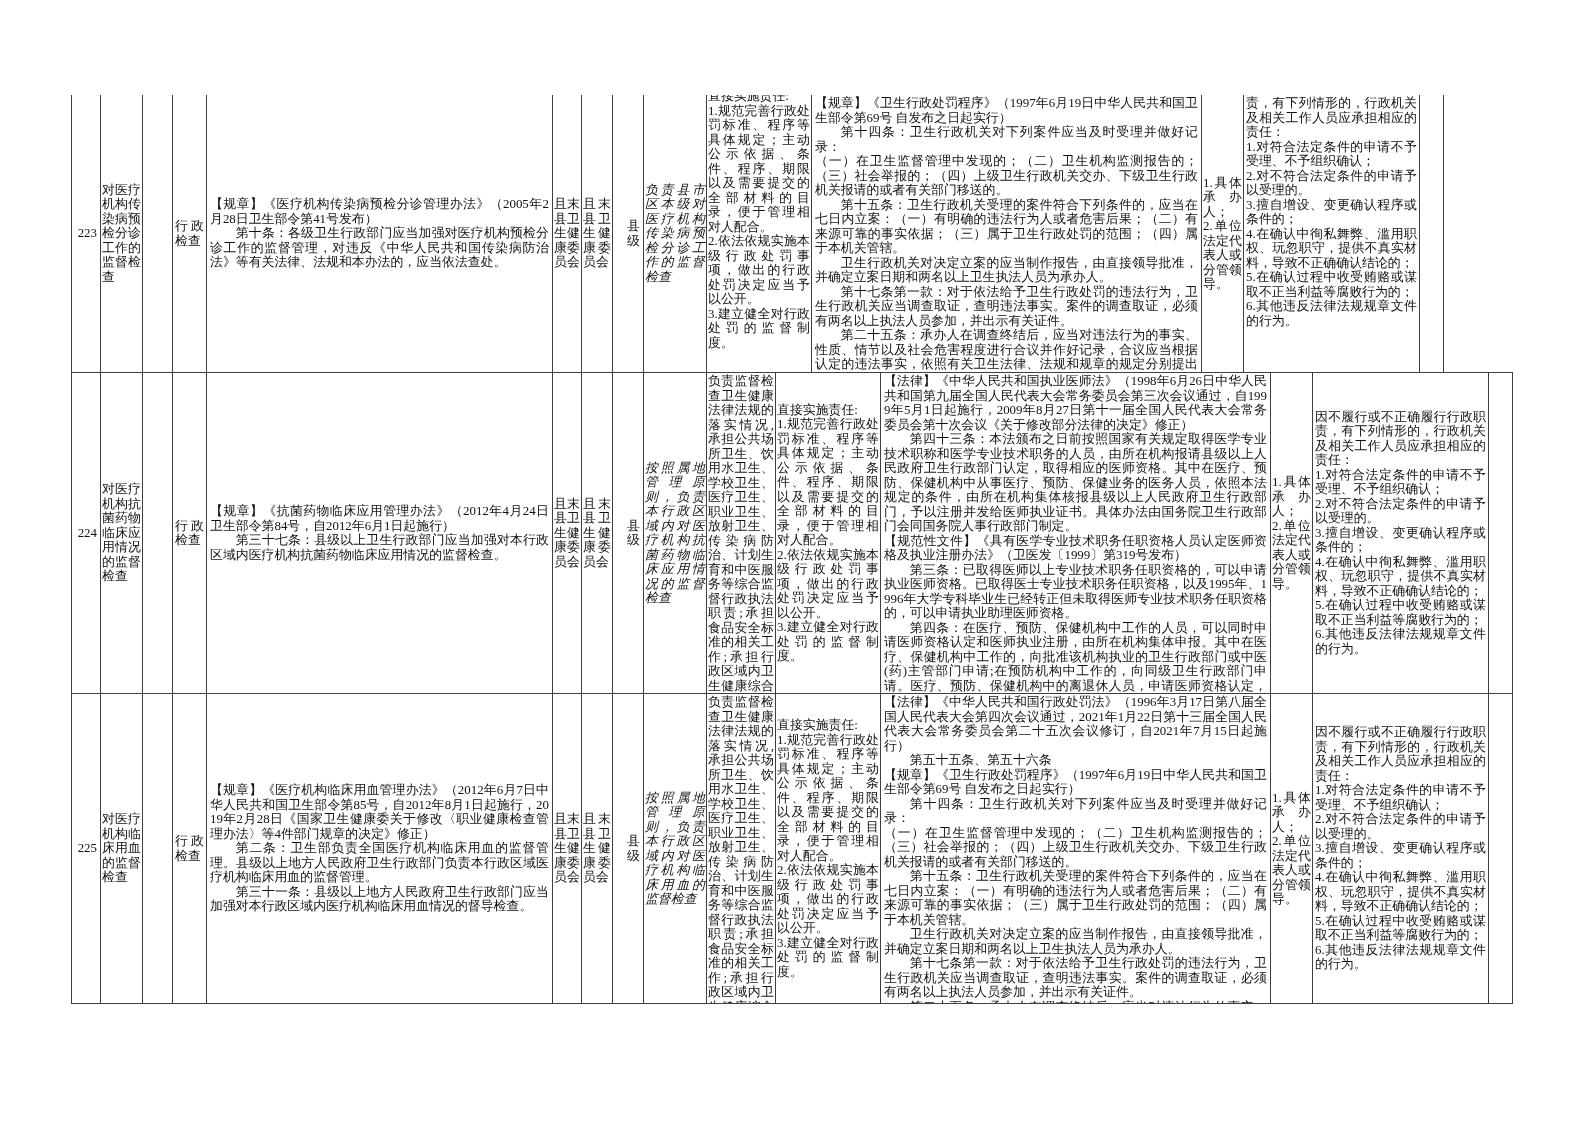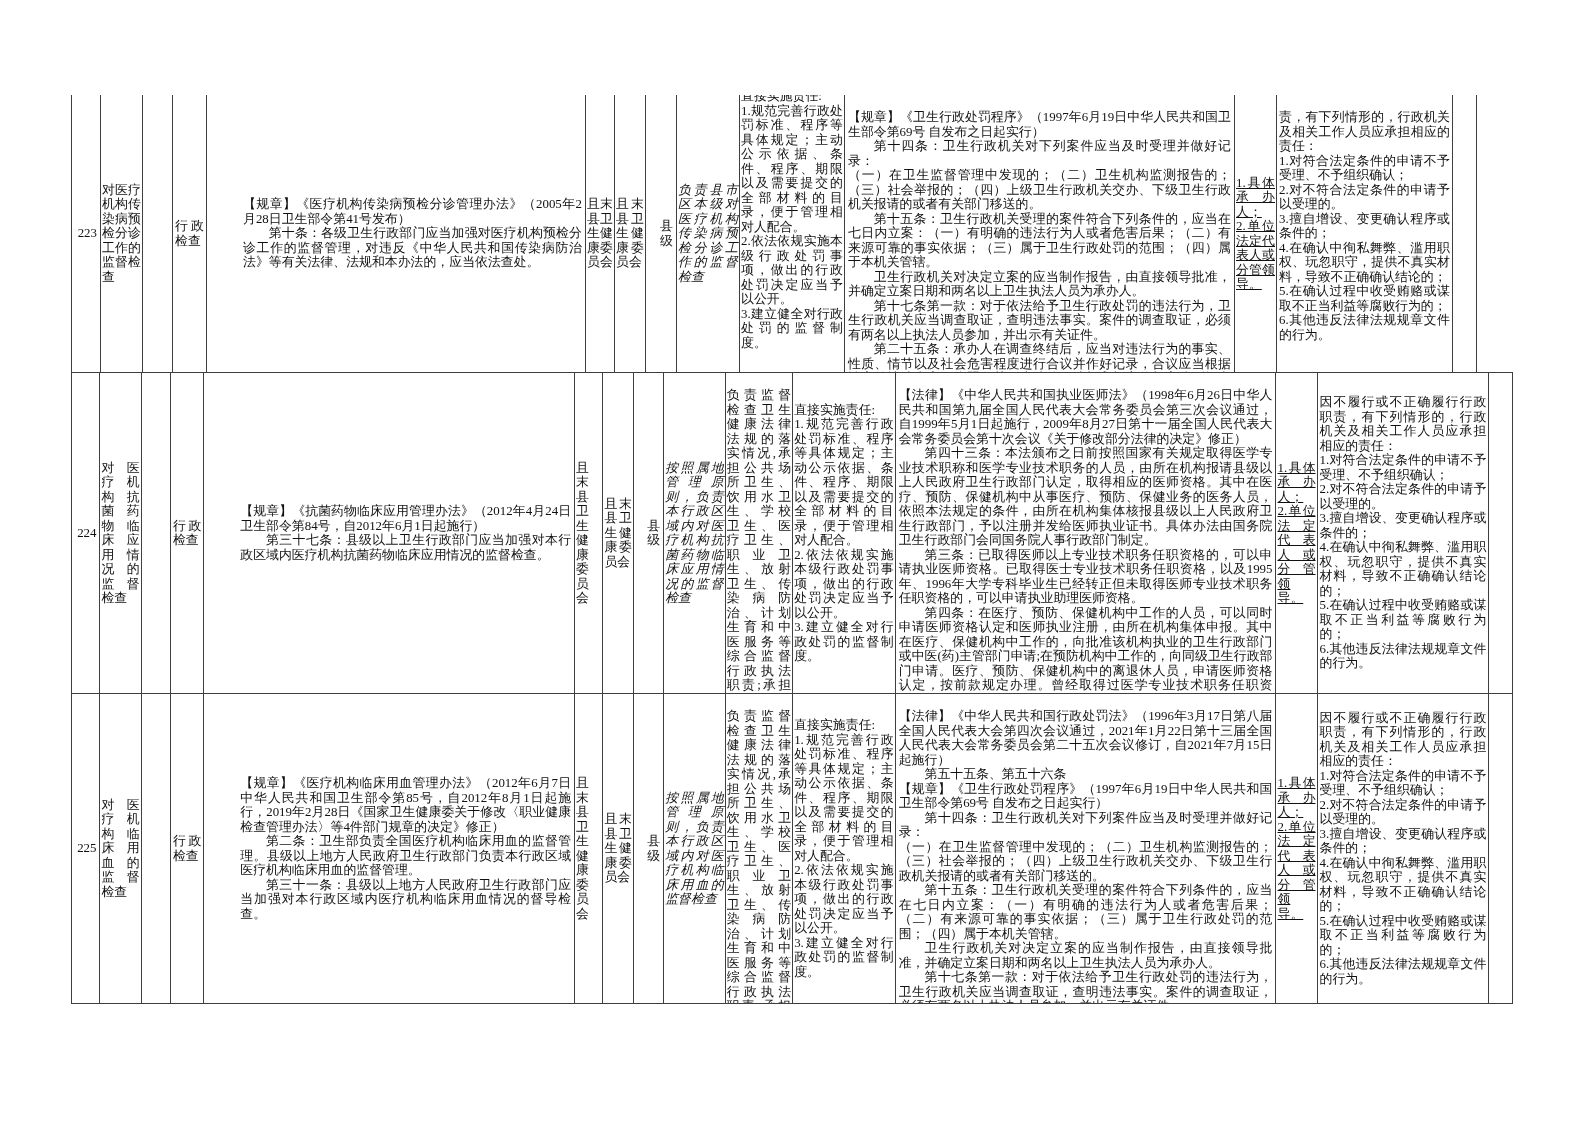--- a/index.html
+++ b/index.html
@@ -10,35 +10,35 @@
   .h223{height:277px;} .h224{height:320px;} .h225{height:309px;}
   .cell{box-sizing:border-box;border-right:1px solid #3f3f3f;overflow:hidden;
         display:flex;flex-direction:column;justify-content:center;
         font-size:12.9px;line-height:14.5px;padding:1px 3px;}
   .cell.top{justify-content:flex-start;}
   .cell.padless{padding:1px 1px;}
   .c1{width:29px;text-align:center;align-items:flex-end;}
   .c2{width:42px;padding:1px 1px;align-items:center;}
   .c3{width:30px;}
   .c4{width:34px;padding:1px 2px;}
-  .c5{width:346px;margin-left:33px;}
+  .c5{width:346px;}
   .c6{width:29px;}
   .c7{width:31px;}
   .c8{width:31px;text-align:right;}
   .c9{width:63px;font-style:italic;}
   .c10{width:69px;}
   .c11{width:105px;}
   .c12{width:390px;}
-  .c13{width:42px;text-decoration:underline;}
+  .c13{width:42px;}
   .c14{width:176px;padding:1px 2px;}
   .c15{width:24px;border-right:1px solid #3f3f3f;}
   .para{text-align:justify;word-break:break-all;text-justify:inter-character;}
   .para.ind{text-indent:2em;}
   .cliptop{margin-top:-7px;}
-  .nudge{margin-top:14px;}
+  .nudge{margin-top:0;}
 </style>
 </head>
 <body>
 
 <div class="page">
   <div class="tbl">
 
     <div class="row h223">
       <div class="cell c1">
           <div>223</div>
@@ -152,20 +152,21 @@
             <div class="para">直接实施责任:</div>
             <div class="para">1.规范完善行政处罚标准、程序等具体规定；主动公示依据、条件、程序、期限以及需要提交的全部材料的目录，便于管理相对人配合。</div>
             <div class="para">2.依法依规实施本级行政处罚事项，做出的行政处罚决定应当予以公开。</div>
             <div class="para">3.建立健全对行政处罚的监督制度。</div>
           </div>
         </div>
       <div class="cell c12 top">
           <div class="nudge">
             <div class="para">【法律】《中华人民共和国执业医师法》（1998年6月26日中华人民共和国第九届全国人民代表大会常务委员会第三次会议通过，自1999年5月1日起施行，2009年8月27日第十一届全国人民代表大会常务委员会第十次会议《关于修改部分法律的决定》修正）</div>
             <div class="para ind">第四十三条：本法颁布之日前按照国家有关规定取得医学专业技术职称和医学专业技术职务的人员，由所在机构报请县级以上人民政府卫生行政部门认定，取得相应的医师资格。其中在医疗、预防、保健机构中从事医疗、预防、保健业务的医务人员，依照本法规定的条件，由所在机构集体核报县级以上人民政府卫生行政部门，予以注册并发给医师执业证书。具体办法由国务院卫生行政部门会同国务院人事行政部门制定。</div>
+            <div class="para">【规范性文件】《具有医学专业技术职务任职资格人员认定医师资格及执业注册办法》（卫医发〔1999〕第319号发布）</div>
             <div class="para ind">第三条：已取得医师以上专业技术职务任职资格的，可以申请执业医师资格。已取得医士专业技术职务任职资格，以及1995年、1996年大学专科毕业生已经转正但未取得医师专业技术职务任职资格的，可以申请执业助理医师资格。</div>
             <div class="para ind">第四条：在医疗、预防、保健机构中工作的人员，可以同时申请医师资格认定和医师执业注册，由所在机构集体申报。其中在医疗、保健机构中工作的，向批准该机构执业的卫生行政部门或中医(药)主管部门申请;在预防机构中工作的，向同级卫生行政部门申请。医疗、预防、保健机构中的离退休人员，申请医师资格认定，按前款规定办理。曾经取得过医学专业技术职务任职资格，现未在医疗、预防、保健机构工作，申请医师资格认定的，由申请人向户籍所在地或人事档案存放单位所在地的卫生行政部门申请。</div>
           </div>
         </div>
       <div class="cell c13 padless">
           <div>
             <div class="para">1.具体承办人；</div>
             <div class="para">2.单位法定代表人或分管领导。</div>
           </div>
         </div>

